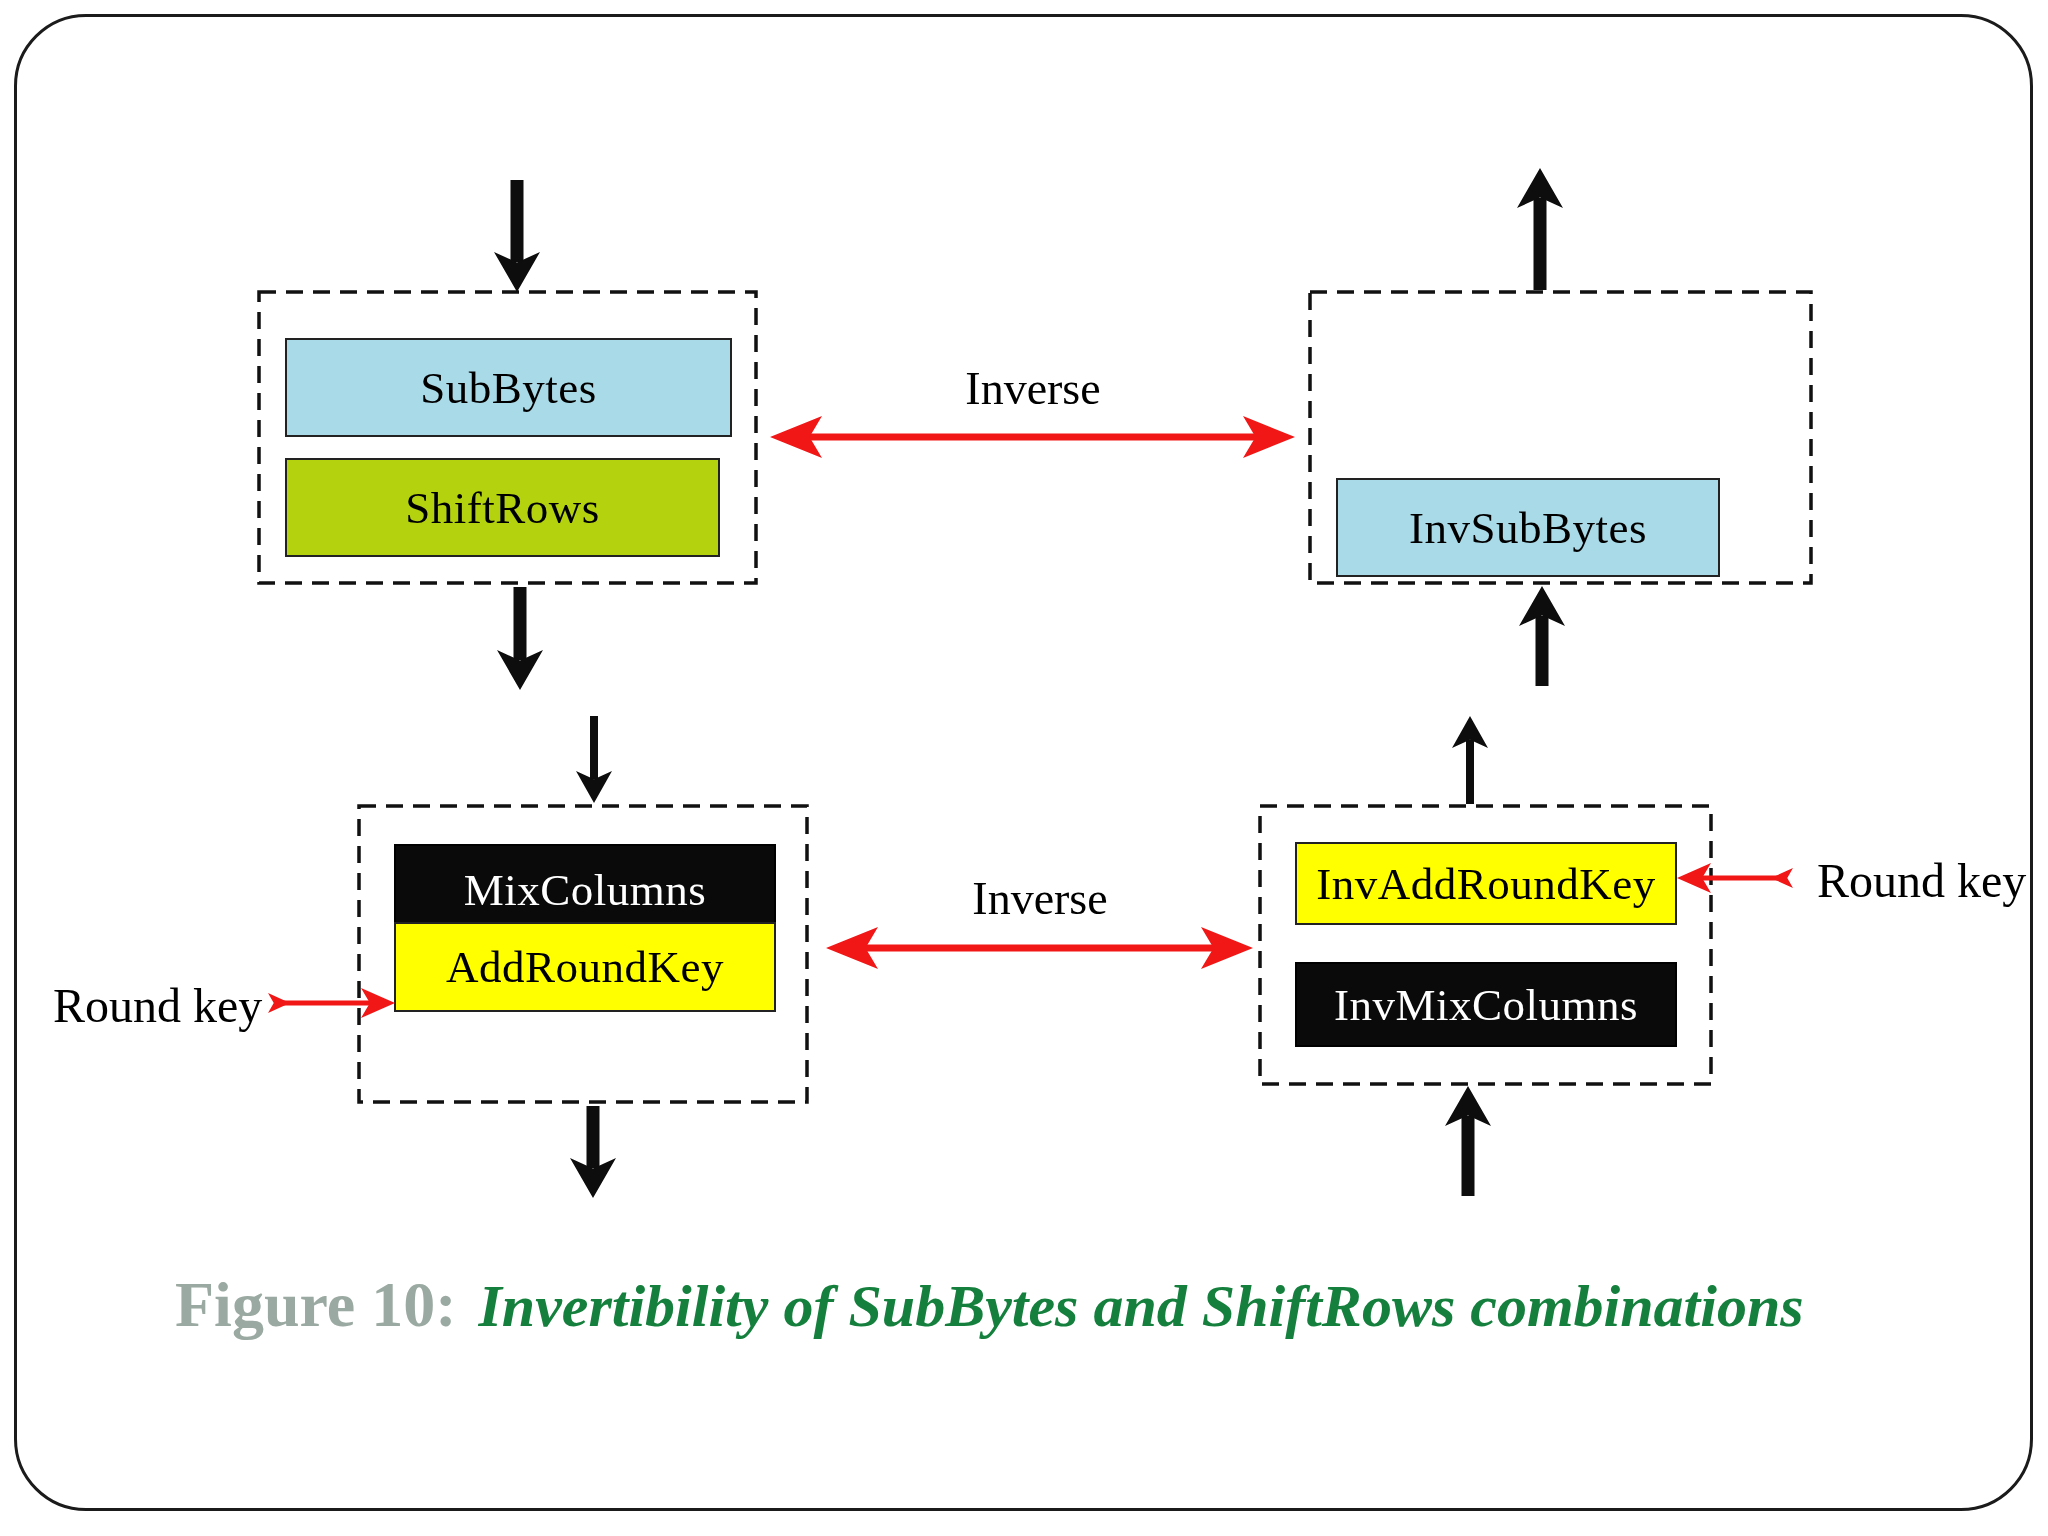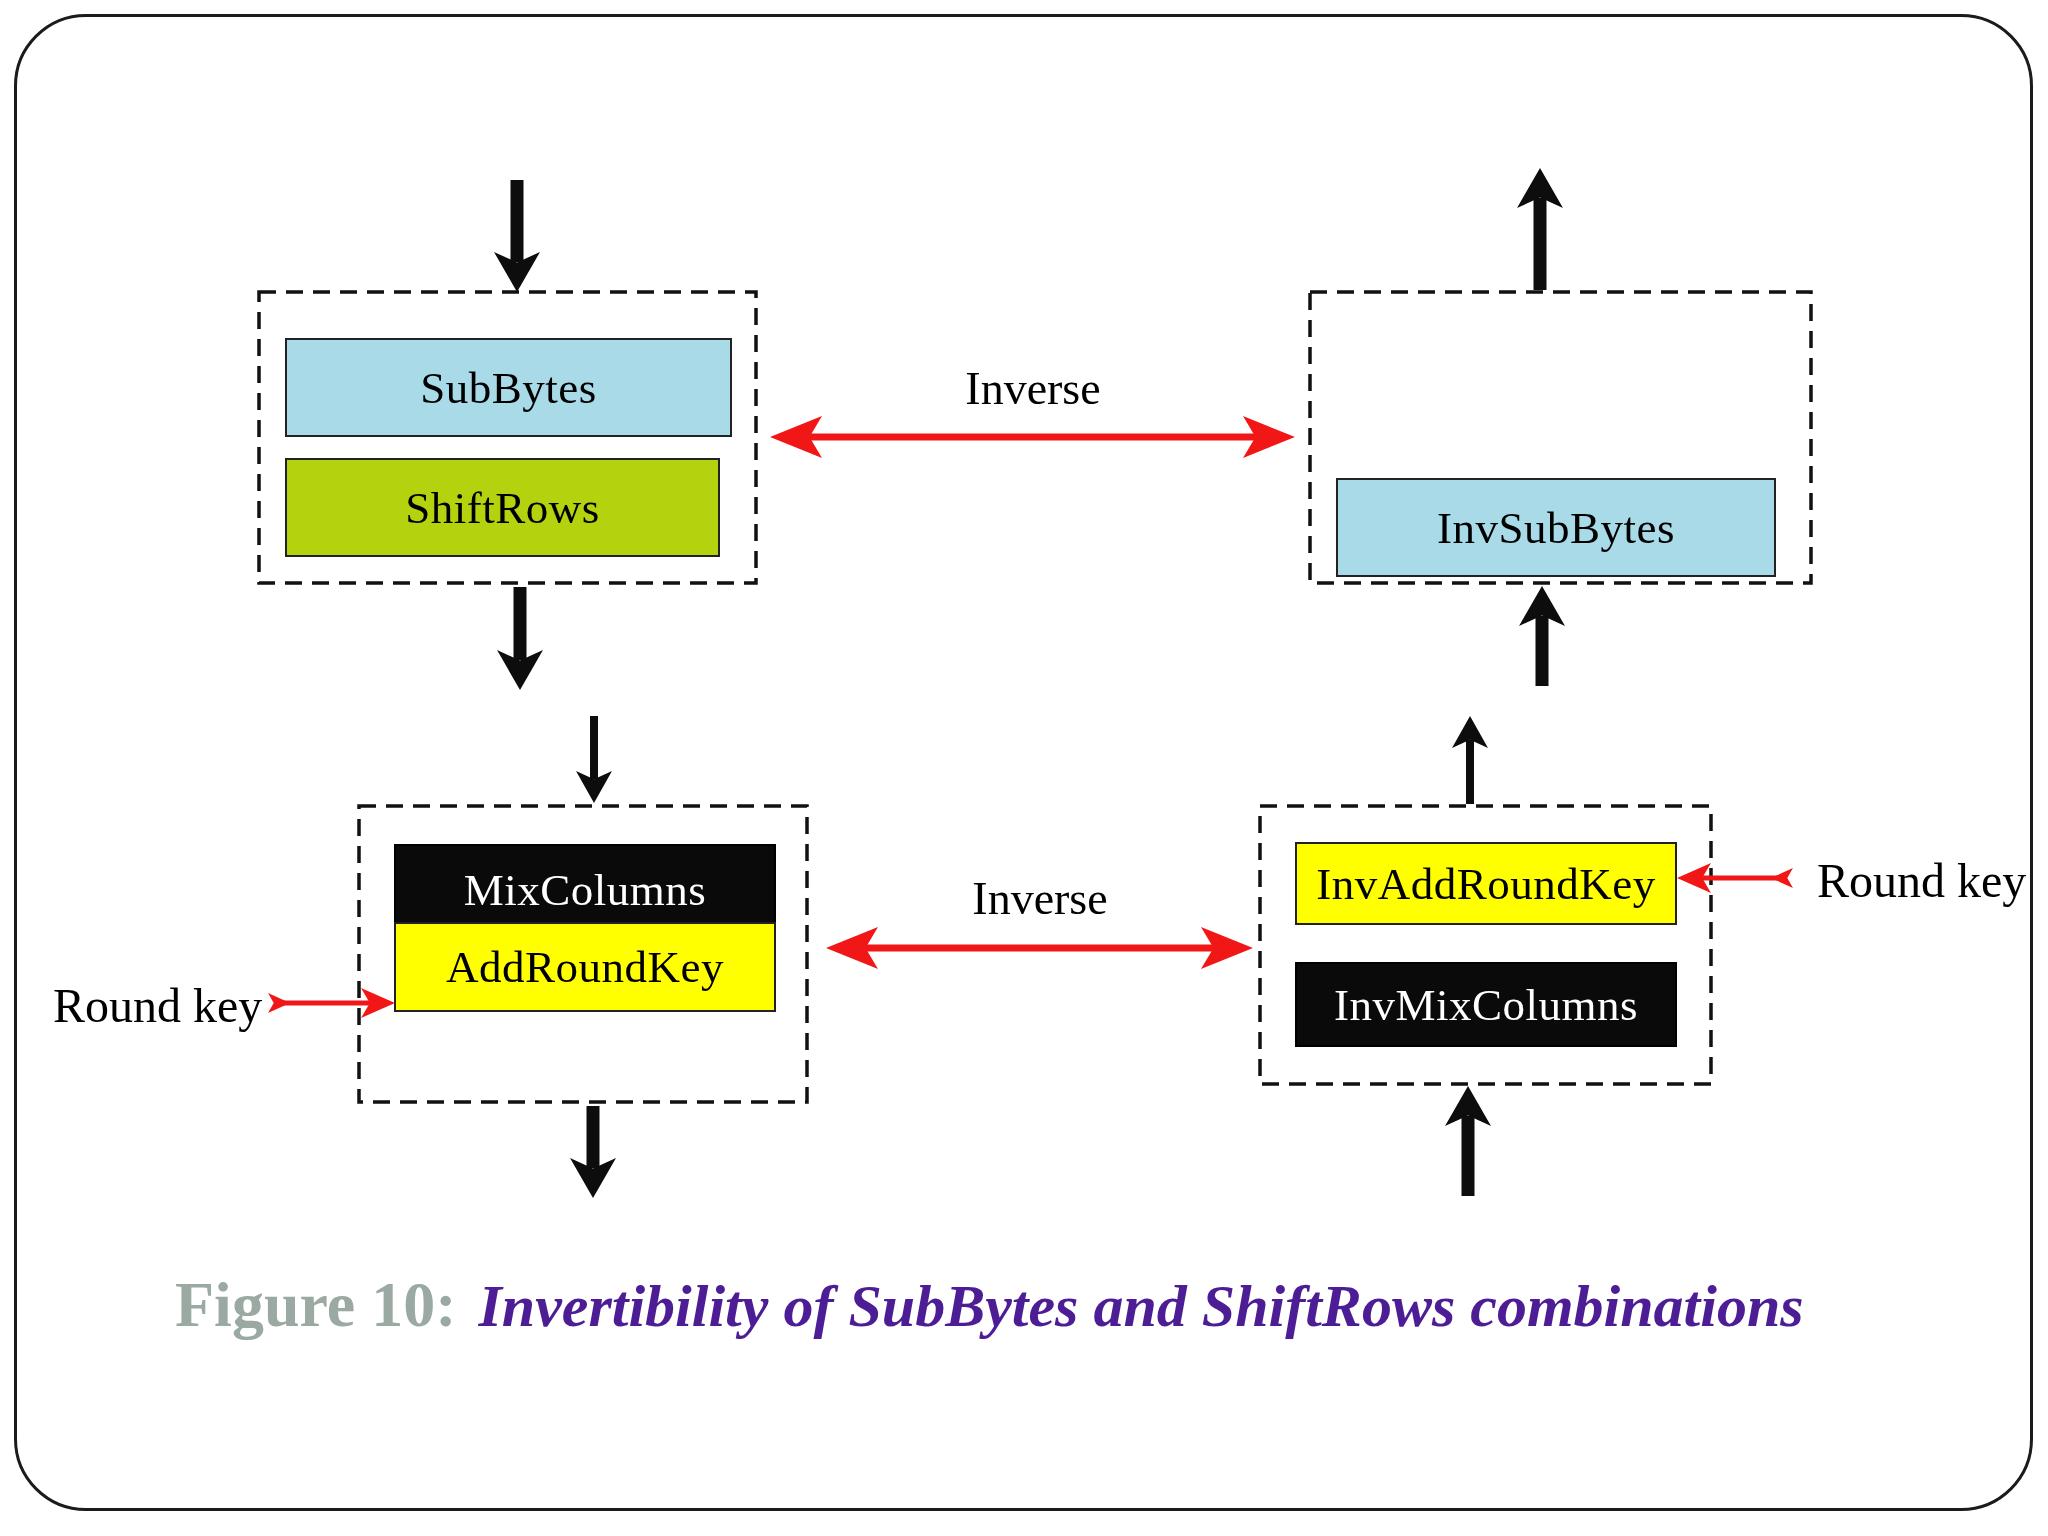--- a/index.html
+++ b/index.html
@@ -57,21 +57,21 @@
   .key-arrow.point-right .tail{left:0;transform:translateY(-50%);clip-path:polygon(100% 50%,0 0,26% 50%,0 100%);}
   .key-arrow.point-left .line{left:22px;right:14px;}
   .key-arrow.point-left .head{left:0;transform:translateY(-50%);clip-path:polygon(0 50%,100% 0,74% 50%,100% 100%);}
   .key-arrow.point-left .tail{right:0;transform:translateY(-50%);clip-path:polygon(0 50%,100% 0,74% 50%,100% 100%);}
   
   .float-label{position:absolute;font-size:46px;color:#000;white-space:nowrap;}
   .inverse-label{transform:translateX(-50%);}
   
   #caption{position:absolute;left:175px;top:1268px;white-space:nowrap;}
   #caption .fig{color:var(--caption-gray,#9aa9a1);font-weight:bold;font-size:64px;}
-  #caption .title{color:#4c1d95;font-weight:bold;font-style:italic;font-size:60px;margin-left:22px;}
+  #caption .title{color:#15803d;font-weight:bold;font-style:italic;font-size:60px;margin-left:22px;}
 </style>
 </head>
 <body>
 
 <div id="slide">
   <div id="frame"></div>
 
   <svg class="dashed-svg" style="left:257px;top:290px;" width="501" height="295">
     <rect x="2" y="2" width="497" height="291"></rect>
   </svg>
@@ -84,21 +84,21 @@
   <svg class="dashed-svg" style="left:1258px;top:804px;" width="455" height="282">
     <rect x="2" y="2" width="451" height="278"></rect>
   </svg>
 
   <div class="op-box blue" style="left:285px;top:318px;width:447px;height:99px;">
     <span>SubBytes</span>
   </div>
   <div class="op-box green" style="left:285px;top:458px;width:435px;height:99px;">
     <span>ShiftRows</span>
   </div>
-  <div class="op-box blue" style="left:1336px;top:458px;width:440px;height:99px;">
+  <div class="op-box blue" style="left:1336px;top:458px;width:384px;height:99px;">
     <span>InvSubBytes</span>
   </div>
   <div class="op-box black" style="left:394px;top:844px;width:382px;height:92px;">
     <span>MixColumns</span>
   </div>
   <div class="op-box yellow" style="left:394px;top:922px;width:382px;height:90px;">
     <span>AddRoundKey</span>
   </div>
   <div class="op-box yellow" style="left:1295px;top:842px;width:382px;height:83px;">
     <span>InvAddRoundKey</span>

